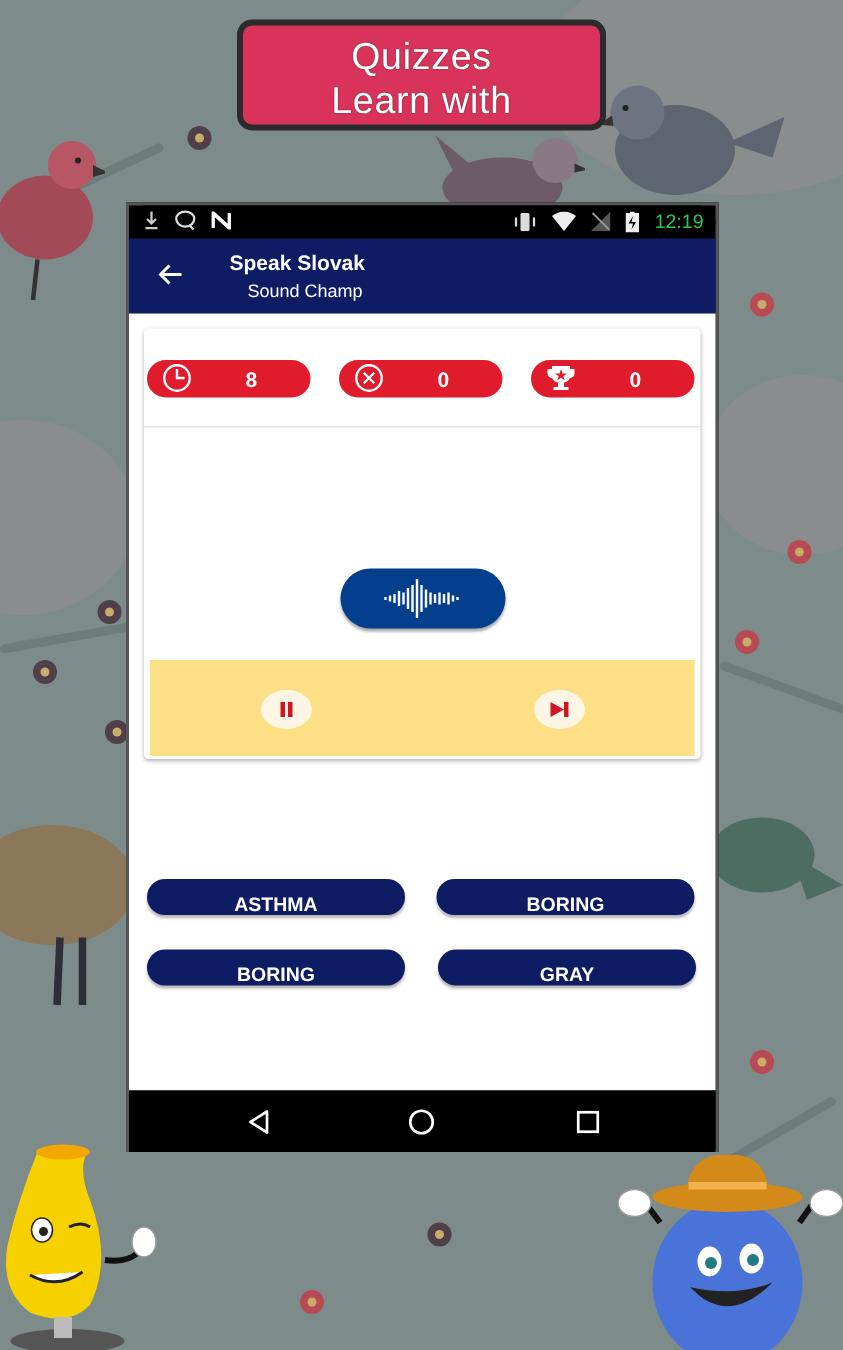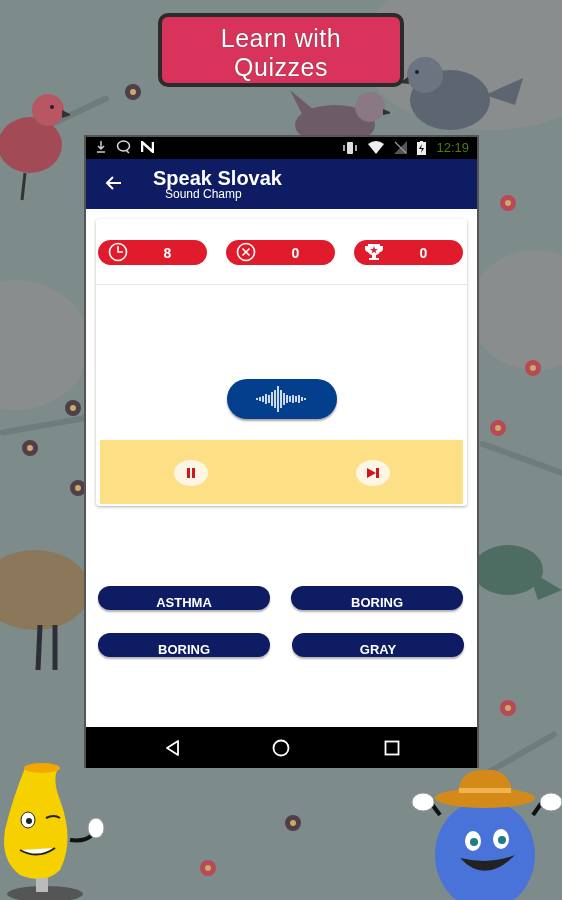--- a/index.html
+++ b/index.html
@@ -26,30 +26,30 @@
     text-shadow: 0 0 1px #333;
   }
 
   
   .phone {
     position: absolute; left: 84px; top: 135px; width: 395px; height: 633px;
     background: #000; border: 2px solid #555;
   }
   .statusbar {
     position: absolute; left: 0; top: 0; width: 100%; height: 22px;
-    background: #000; color: #4d7c0f; font-size: 13px; border-radius: 11px;
+    background: #000; color: #22c55e; font-size: 13px; border-radius: 11px;
   }
   .statusbar .left { position: absolute; left: 10px; top: 3px; display: flex; gap: 10px; align-items: center; }
   .statusbar .right { position: absolute; right: 8px; top: 3px; display: flex; gap: 10px; align-items: center; }
   .appbar {
     position: absolute; left: 0; top: 22px; width: 100%; height: 50px;
     background: #0e1c63; color: #fff;
   }
   .back-btn { position: absolute; left: 14px; top: 10px; width: 28px; height: 28px; font-size: 22px; line-height: 28px; color: #fff; }
-  .app-title { position: absolute; left: 67px; top: 8px; font-size: 20px; font-weight: bold; }
+  .app-title { position: absolute; left: 67px; top: 8px; font-size: 14px; font-weight: bold; }
   .app-sub { position: absolute; left: 79px; top: 28px; font-size: 12px; }
   .content {
     position: absolute; left: 0; top: 72px; width: 100%; height: 518px;
     background: #fff;
   }
   .card {
     position: absolute; left: 10px; top: 10px; width: 371px; height: 287px;
     background: #fff; border-radius: 3px;
     box-shadow: 0 1px 3px rgba(0,0,0,0.3);
   }
@@ -134,22 +134,22 @@
   <ellipse cx="35" cy="70" rx="55" ry="40" fill="#8b7759"></ellipse>
   <line x1="40" y1="105" x2="38" y2="150" stroke="#2e2e38" stroke-width="5"></line>
   <line x1="55" y1="105" x2="55" y2="150" stroke="#2e2e38" stroke-width="5"></line>
 </svg>
 <svg class="bird" style="left:478px;top:530px;" width="84" height="90" viewBox="0 0 84 90">
   <ellipse cx="30" cy="40" rx="35" ry="25" fill="#4d6d63"></ellipse>
   <polygon points="50,40 84,60 60,70" fill="#4d6d63"></polygon>
 </svg>
 
 <div class="promo">
+  <div>Quizzes</div>
   <div>Learn with</div>
-  <div>Quizzes</div>
 </div>
 
 <div class="phone">
   <div class="statusbar">
     <div class="left">
       <svg width="10" height="14" viewBox="0 0 10 14">
           <path d="M5 1v8M2 6l3 3 3-3M1 12h8" stroke="#ccc" stroke-width="1.5" fill="none"></path>
         </svg>
       <svg width="15" height="14" viewBox="0 0 15 14">
           <ellipse cx="7.5" cy="6" rx="6" ry="5" stroke="#ddd" stroke-width="1.5" fill="none"></ellipse>

